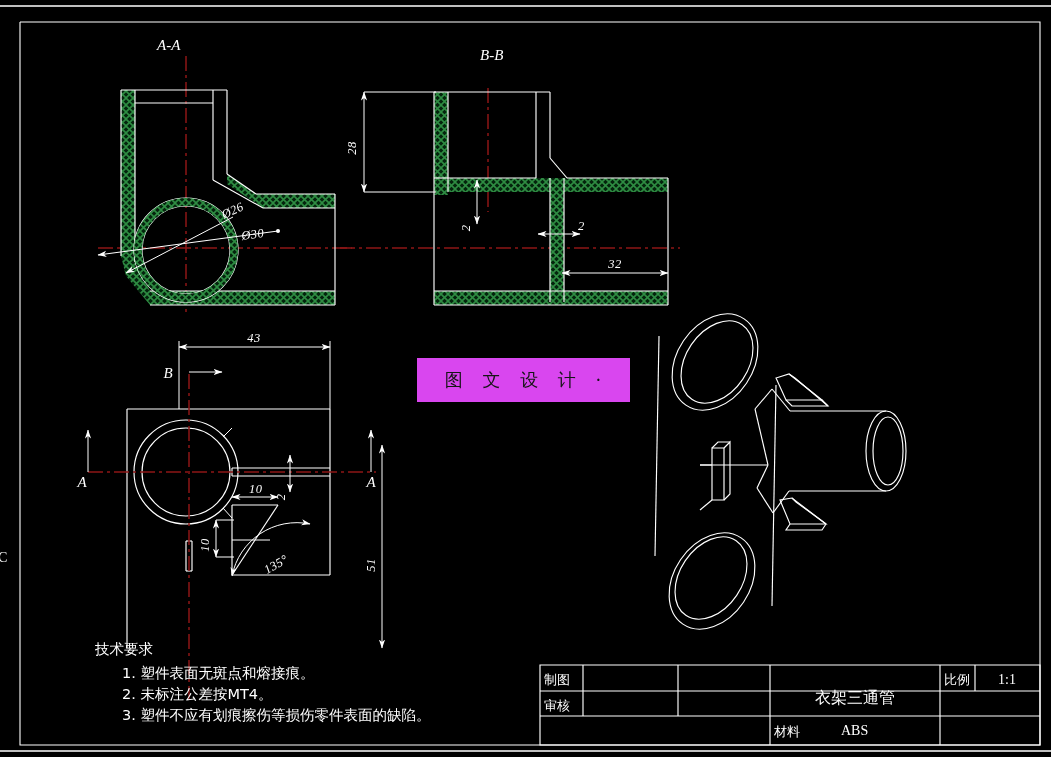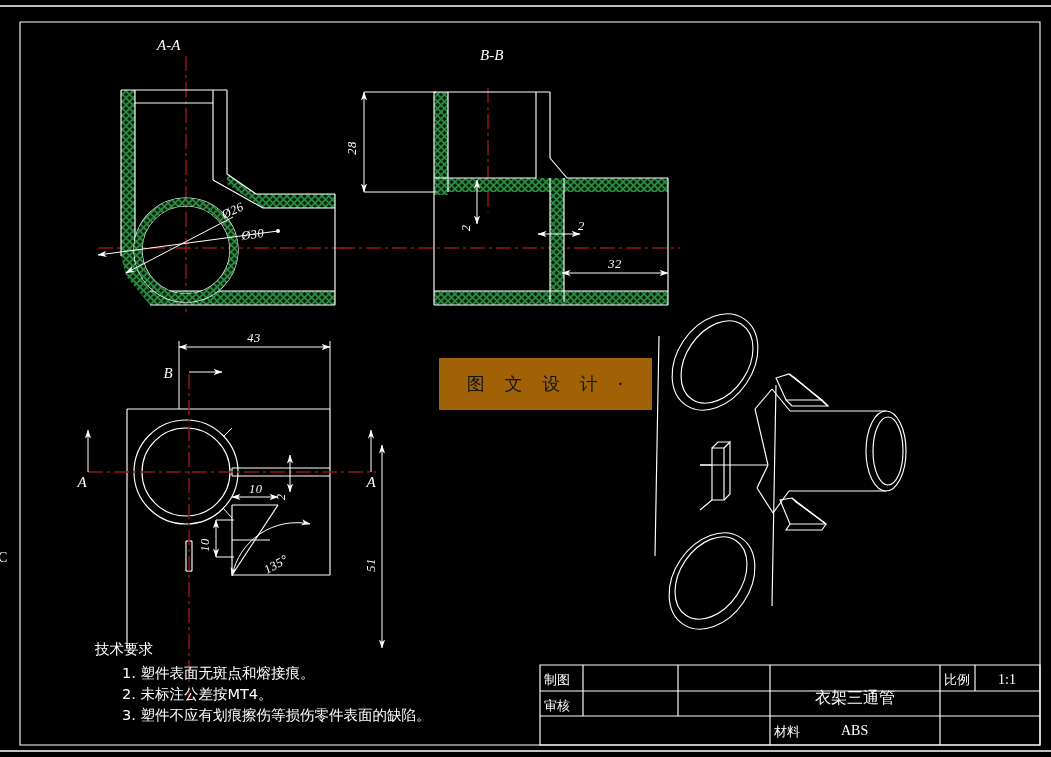--- a/index.html
+++ b/index.html
@@ -51,23 +51,23 @@
   }
   .lat {
     font-family: "Liberation Serif", serif;
     font-size: 14px;
   }
 
   
   #watermark {
     position: absolute;
     left: 417px; top: 358px;
-    width: 213px; height: 52px;
-    background: #a16207;
-    display: flex; align-items: center; justify-content: center; margin-left: 22px;
+    width: 213px; height: 44px;
+    background: #d946ef;
+    display: flex; align-items: center; justify-content: center;
   }
   #watermark span {
     font-family: "DejaVu Serif", serif;
     font-size: 18px;
     color: #161616;
     letter-spacing: 7px;
     white-space: nowrap;
     padding-left: 6px;
   }
 </style>

